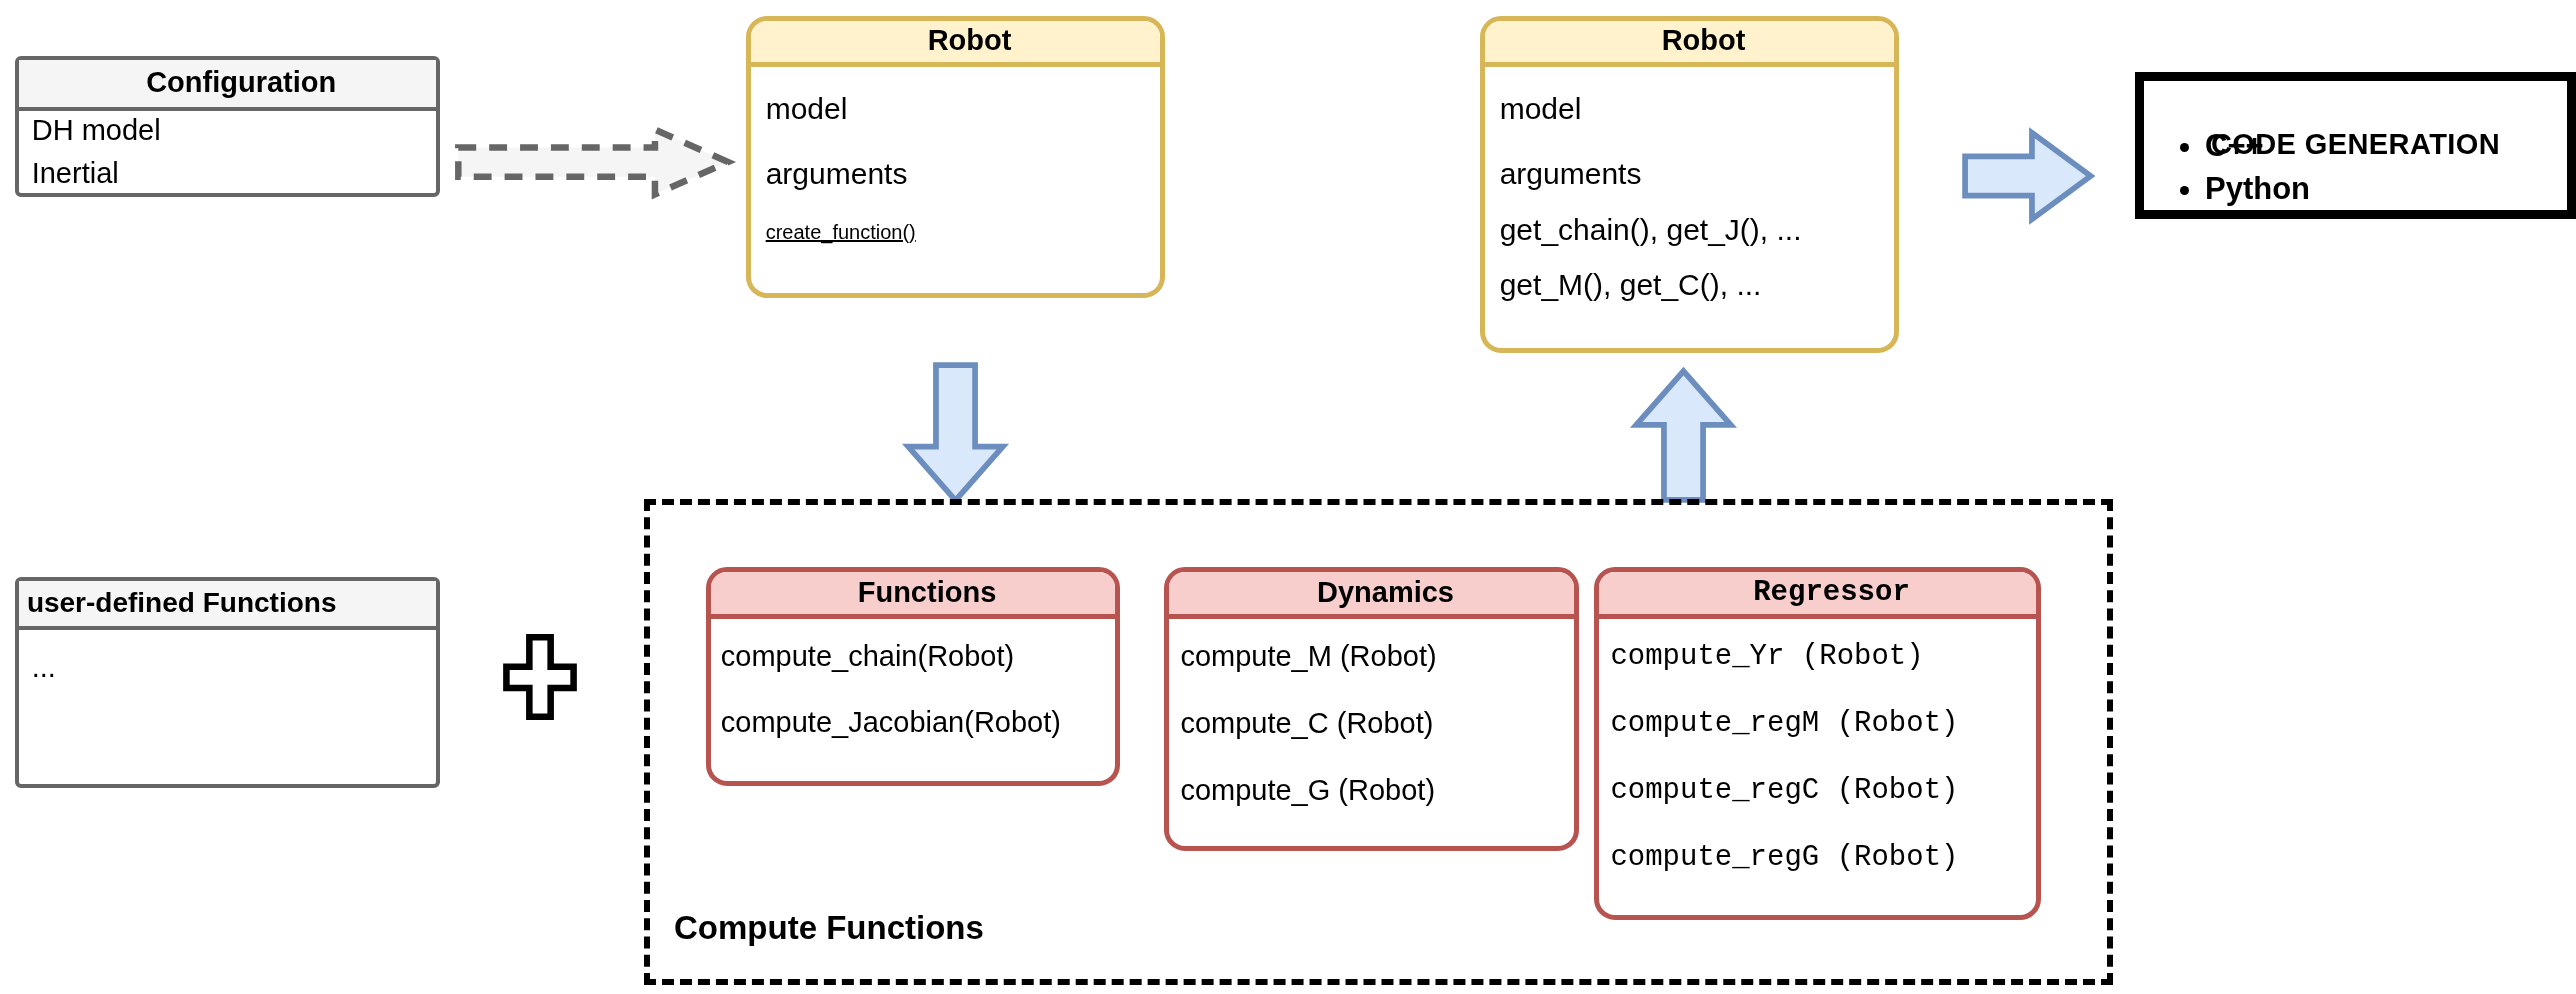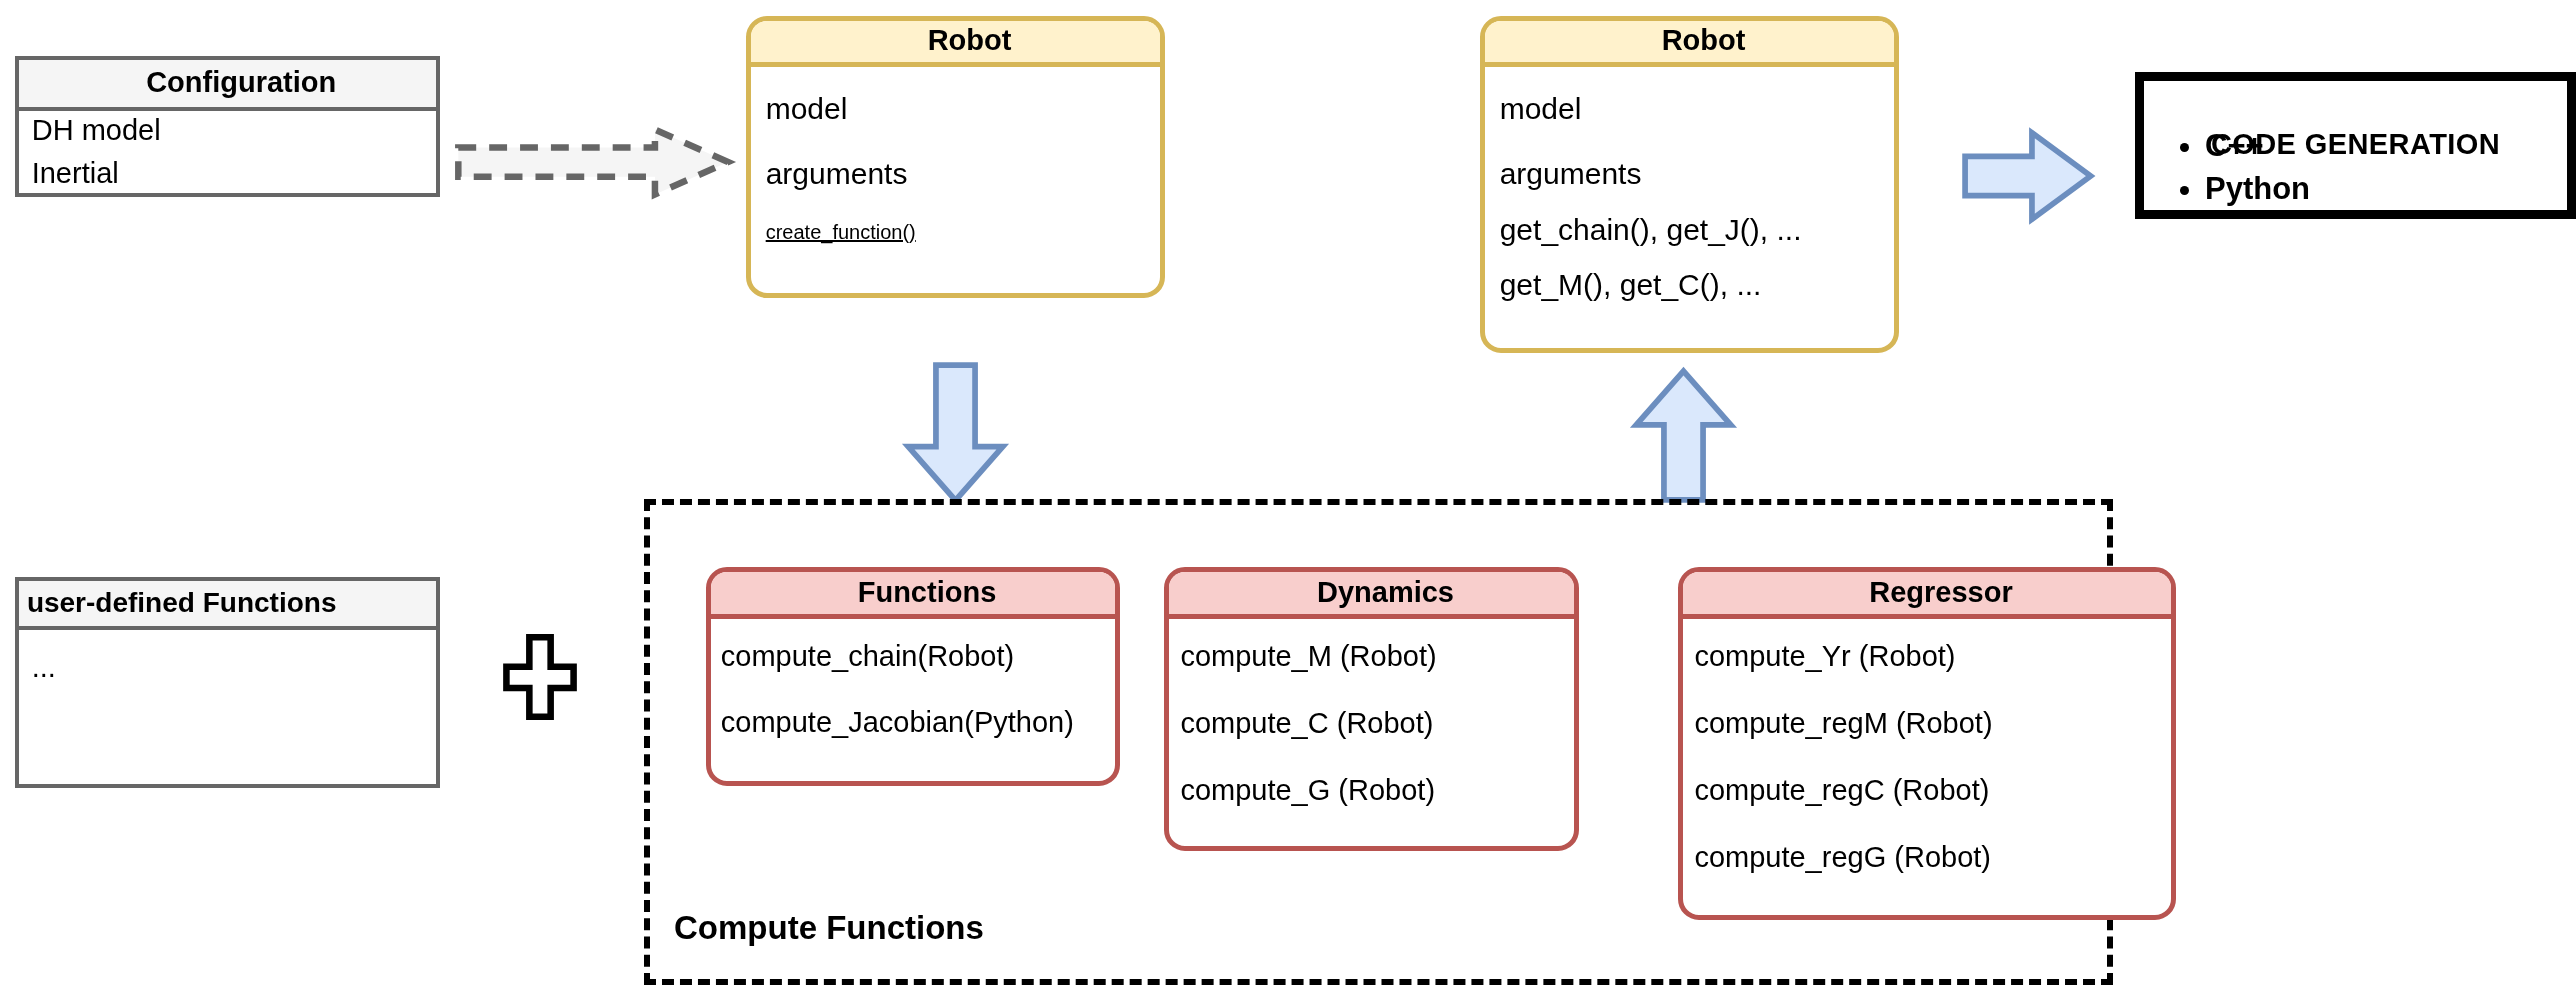--- a/index.html
+++ b/index.html
@@ -17,20 +17,21 @@
     height: 995px;
     background: #ffffff;
     overflow: hidden;
   }
 
   
   .uml {
     position: absolute;
     box-sizing: border-box;
     background: #ffffff;
+    border-radius: 6px;
   }
   .uml .hdr {
     box-sizing: border-box;
     text-align: center;
     font-weight: bold;
     white-space: nowrap;
     padding-left: 28px;
   }
   .uml .body {
     box-sizing: border-box;
@@ -203,34 +204,34 @@
   </svg>
 
   <div class="dashed-container" style="left:644px; top:499px; width:1469px; height:486px;"></div>
 
   <span class="container-label" style="left:674px; top:909px; font-size:33px;">Compute Functions</span>
 
   <div class="uml red-box" style="left:706px; top:567px; width:414px; height:219px;">
     <div class="hdr" style="height:47px; line-height:41px; font-size:29px;">Functions</div>
     <div class="body clip-row" style="height:160px;">
       <span class="row" style="left:9.8px; top:21px; font-size:29px;">compute_chain(Robot)</span>
-      <span class="row" style="left:9.8px; top:87px; font-size:29px;">compute_Jacobian(Python)</span>
+      <span class="row" style="left:9.8px; top:87px; font-size:29px;">compute_Jacobian(Robot)</span>
     </div>
   </div>
 
   <div class="uml red-box" style="left:1164px; top:567px; width:415px; height:284px;">
     <div class="hdr" style="height:47px; line-height:41px; font-size:29px;">Dynamics</div>
     <div class="body" style="height:226px;">
       <span class="row" style="left:11.4px; top:21px; font-size:29px;">compute_M (Robot)</span>
       <span class="row" style="left:11.4px; top:88px; font-size:29px;">compute_C (Robot)</span>
       <span class="row" style="left:11.4px; top:155px; font-size:29px;">compute_G (Robot)</span>
     </div>
   </div>
 
-  <div class="uml red-box" style="left:1678px; top:567px; width:498px; height:353px;">
+  <div class="uml red-box" style="left:1594px; top:567px; width:447px; height:353px;font-family:Liberation Mono, monospace;">
     <div class="hdr" style="height:47px; line-height:41px; font-size:29px;">Regressor</div>
     <div class="body" style="height:294px;">
       <span class="row" style="left:11.4px; top:21px; font-size:29px;">compute_Yr (Robot)</span>
       <span class="row" style="left:11.4px; top:88px; font-size:29px;">compute_regM (Robot)</span>
       <span class="row" style="left:11.4px; top:155px; font-size:29px;">compute_regC (Robot)</span>
       <span class="row" style="left:11.4px; top:222px; font-size:29px;">compute_regG (Robot)</span>
     </div>
   </div>
 
 </div>

